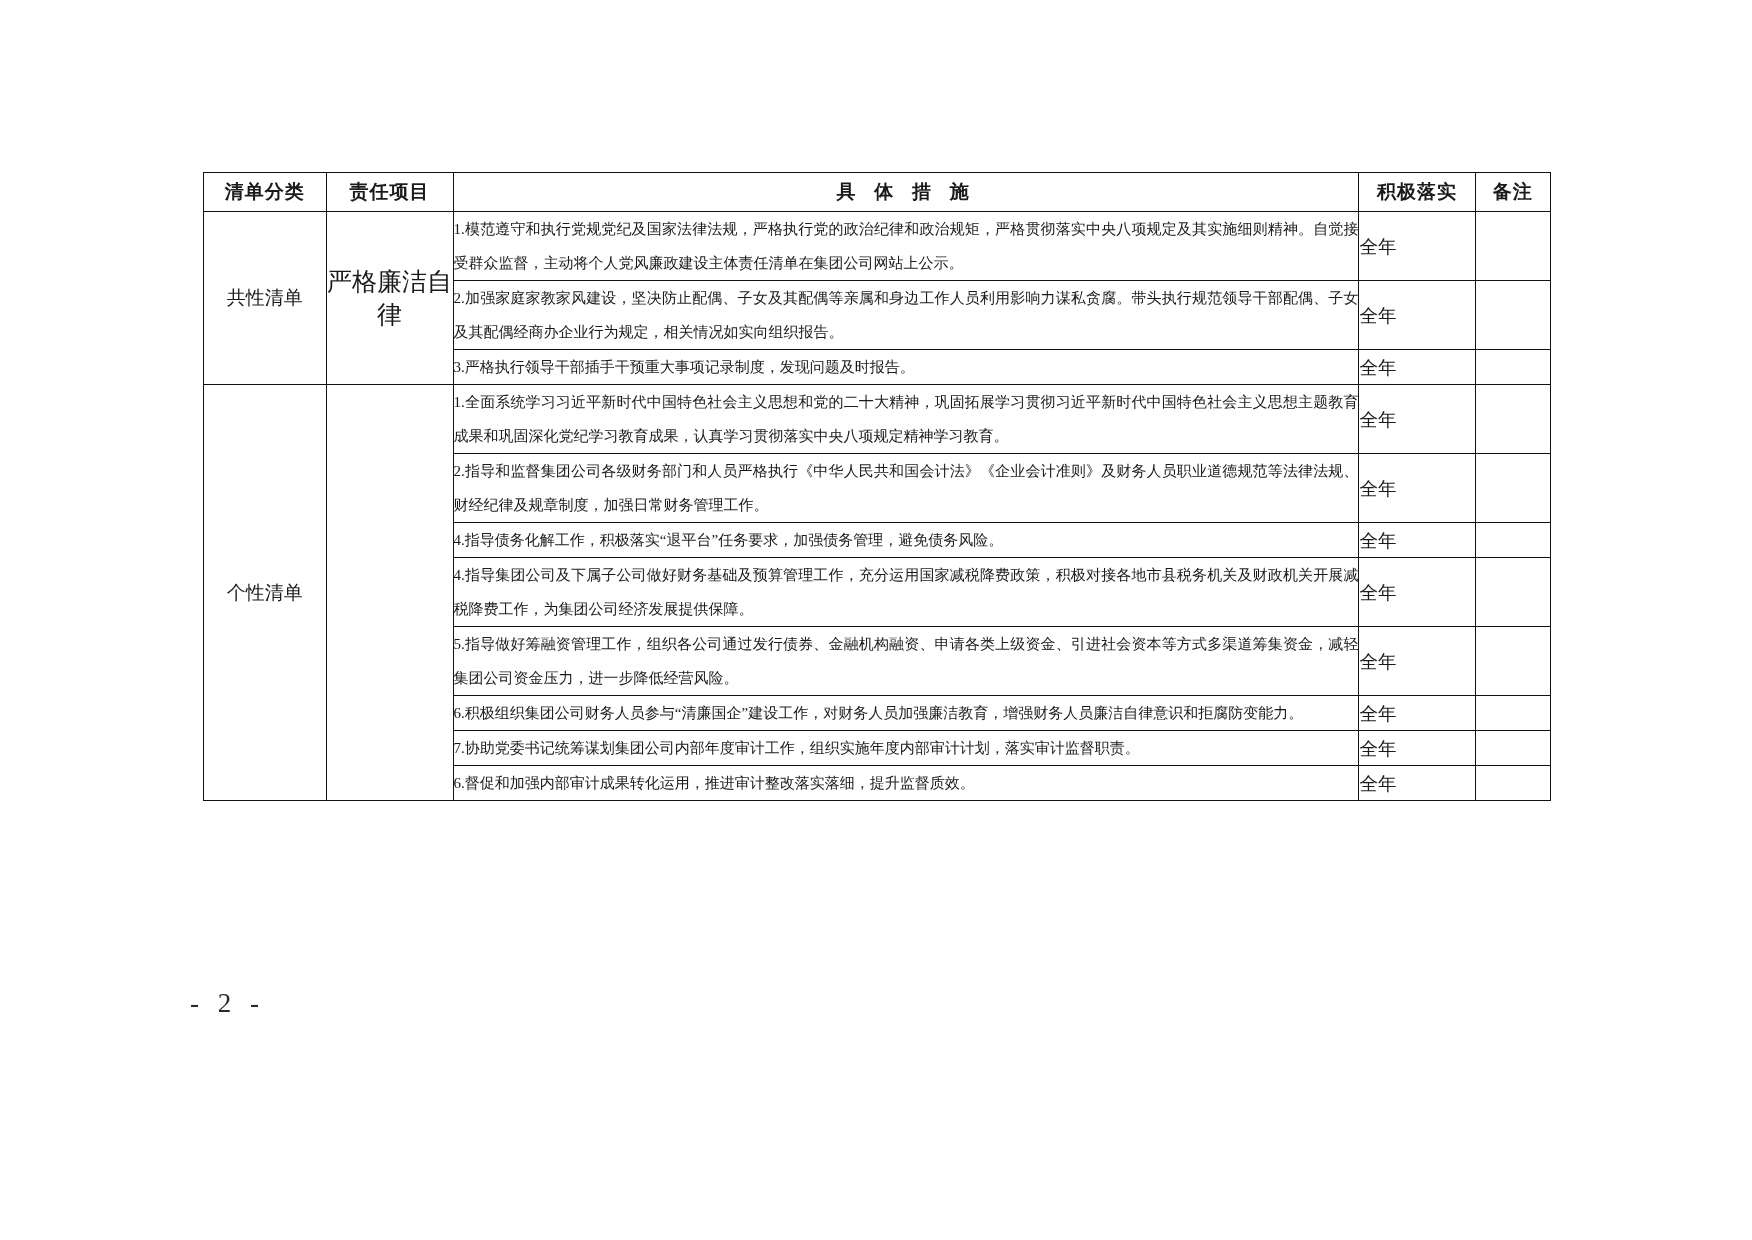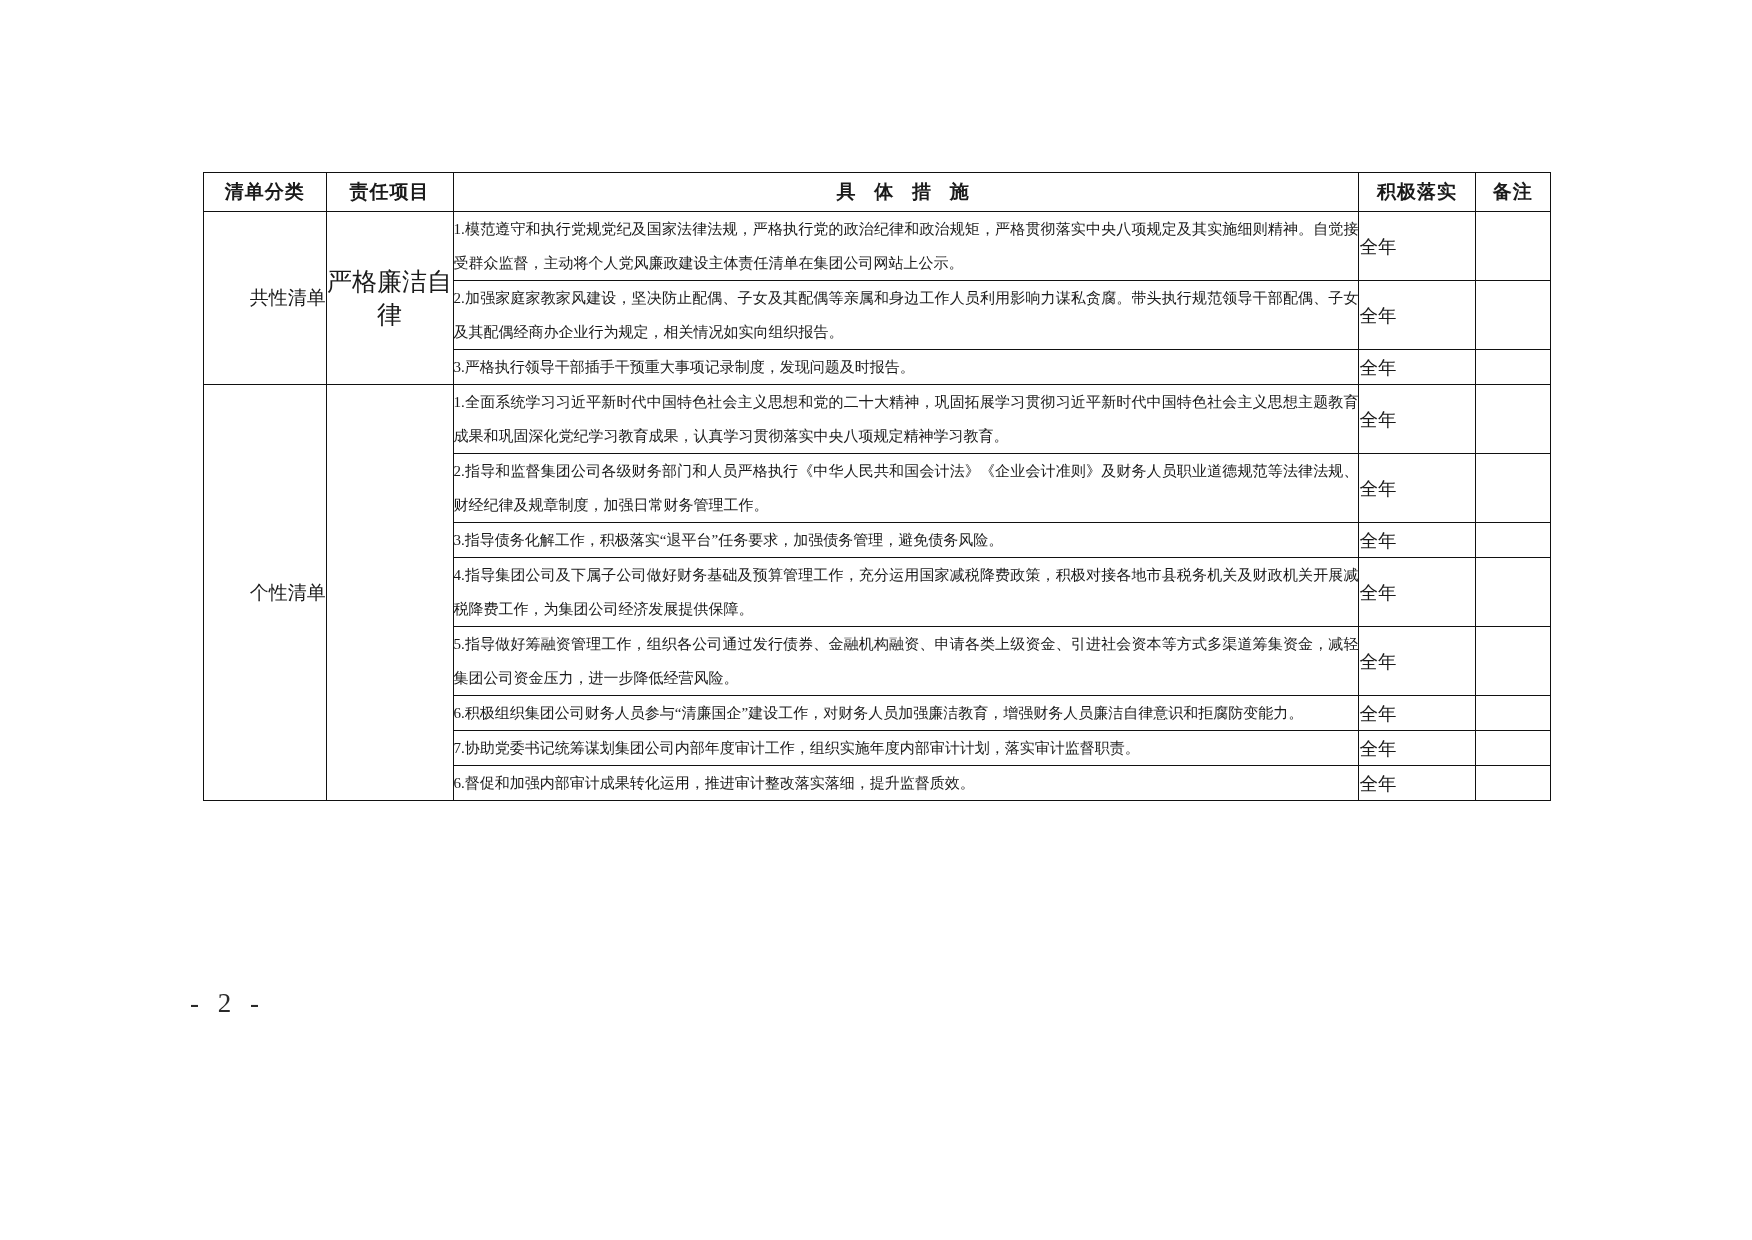--- a/index.html
+++ b/index.html
@@ -40,21 +40,21 @@
     font-weight: bold;
     font-size: 19px;
     height: 38px;
     letter-spacing: 1px;
   }
   .hdr.measure {
     letter-spacing: 7px;
     text-align: center;
   }
   .cat-cell {
-    text-align: right;
+    text-align: center;
     font-size: 19px;
     font-weight: normal;
   }
   .item-cell {
     text-align: center;
     font-size: 25px;
   }
   .measure-cell {
     font-size: 15px;
     line-height: 34px;
@@ -132,21 +132,21 @@
         <td class="measure-cell">1.全面系统学习习近平新时代中国特色社会主义思想和党的二十大精神，巩固拓展学习贯彻习近平新时代中国特色社会主义思想主题教育成果和巩固深化党纪学习教育成果，认真学习贯彻落实中央八项规定精神学习教育。</td>
         <td class="term-cell">全年</td>
         <td class="note-cell"></td>
       </tr>
       <tr>
         <td class="measure-cell">2.指导和监督集团公司各级财务部门和人员严格执行《中华人民共和国会计法》《企业会计准则》及财务人员职业道德规范等法律法规、财经纪律及规章制度，加强日常财务管理工作。</td>
         <td class="term-cell">全年</td>
         <td class="note-cell"></td>
       </tr>
       <tr>
-        <td class="measure-cell">3.指导债务化解工作，积极落实“退平台”任务要求，加强债务管理，避免债务风险。</td>
+        <td class="measure-cell">4.指导债务化解工作，积极落实“退平台”任务要求，加强债务管理，避免债务风险。</td>
         <td class="term-cell">全年</td>
         <td class="note-cell"></td>
       </tr>
       <tr>
         <td class="measure-cell">4.指导集团公司及下属子公司做好财务基础及预算管理工作，充分运用国家减税降费政策，积极对接各地市县税务机关及财政机关开展减税降费工作，为集团公司经济发展提供保障。</td>
         <td class="term-cell">全年</td>
         <td class="note-cell"></td>
       </tr>
       <tr>
         <td class="measure-cell">5.指导做好筹融资管理工作，组织各公司通过发行债券、金融机构融资、申请各类上级资金、引进社会资本等方式多渠道筹集资金，减轻集团公司资金压力，进一步降低经营风险。</td>

